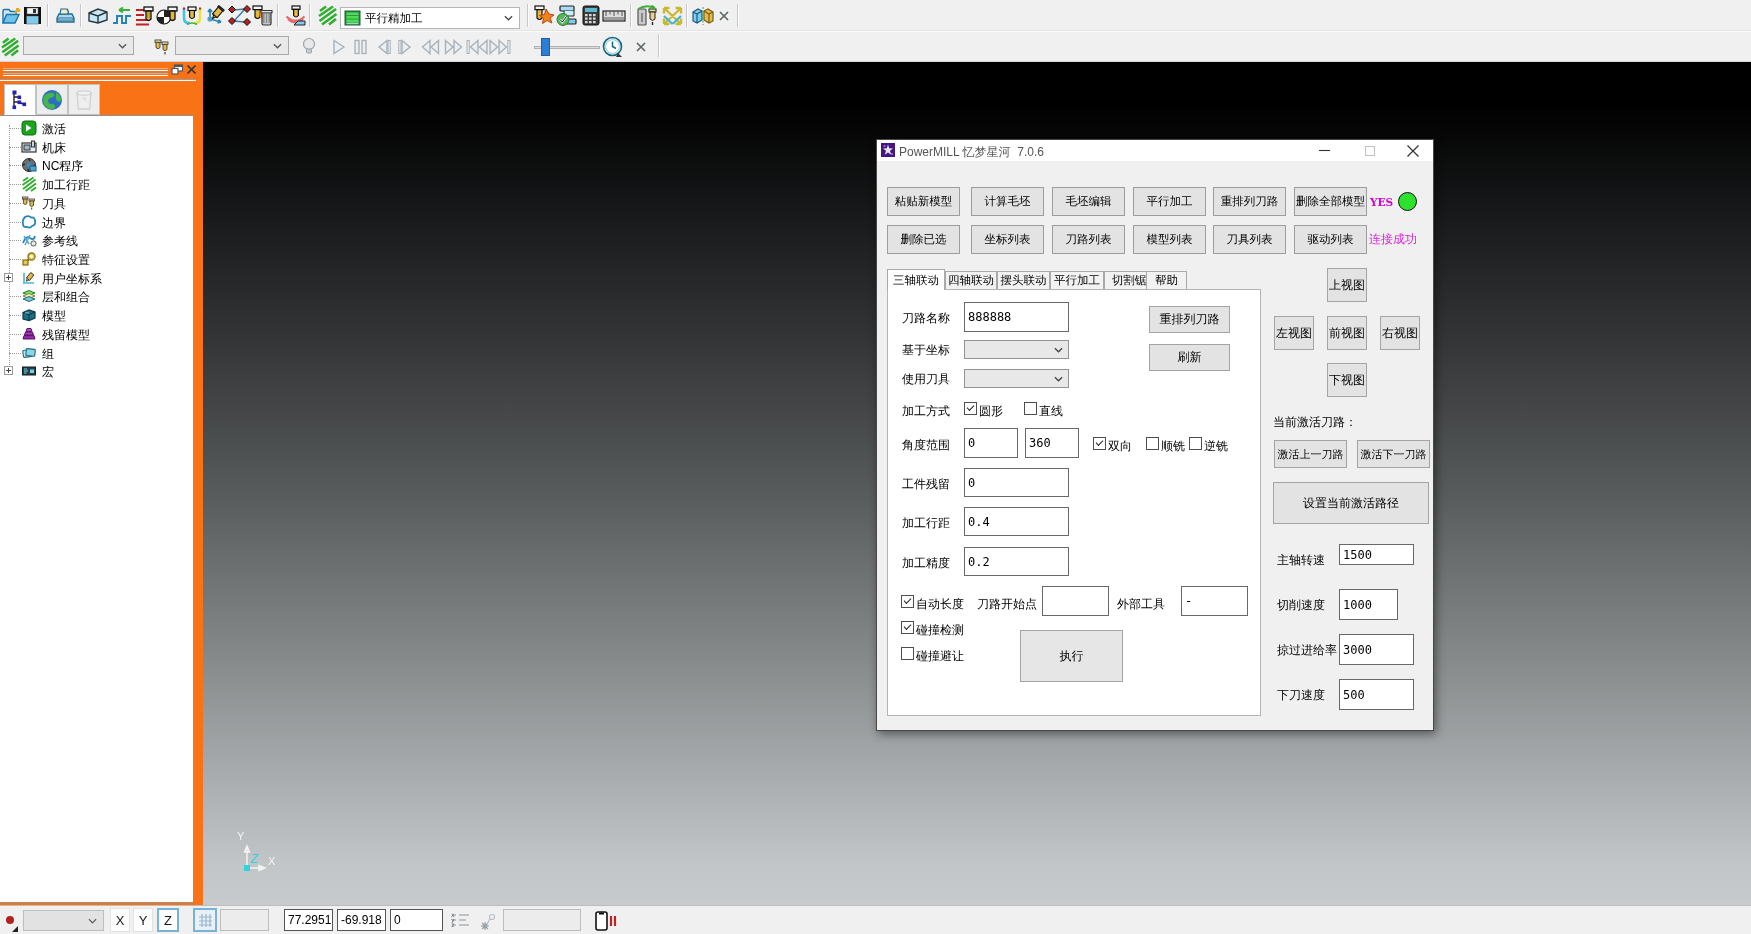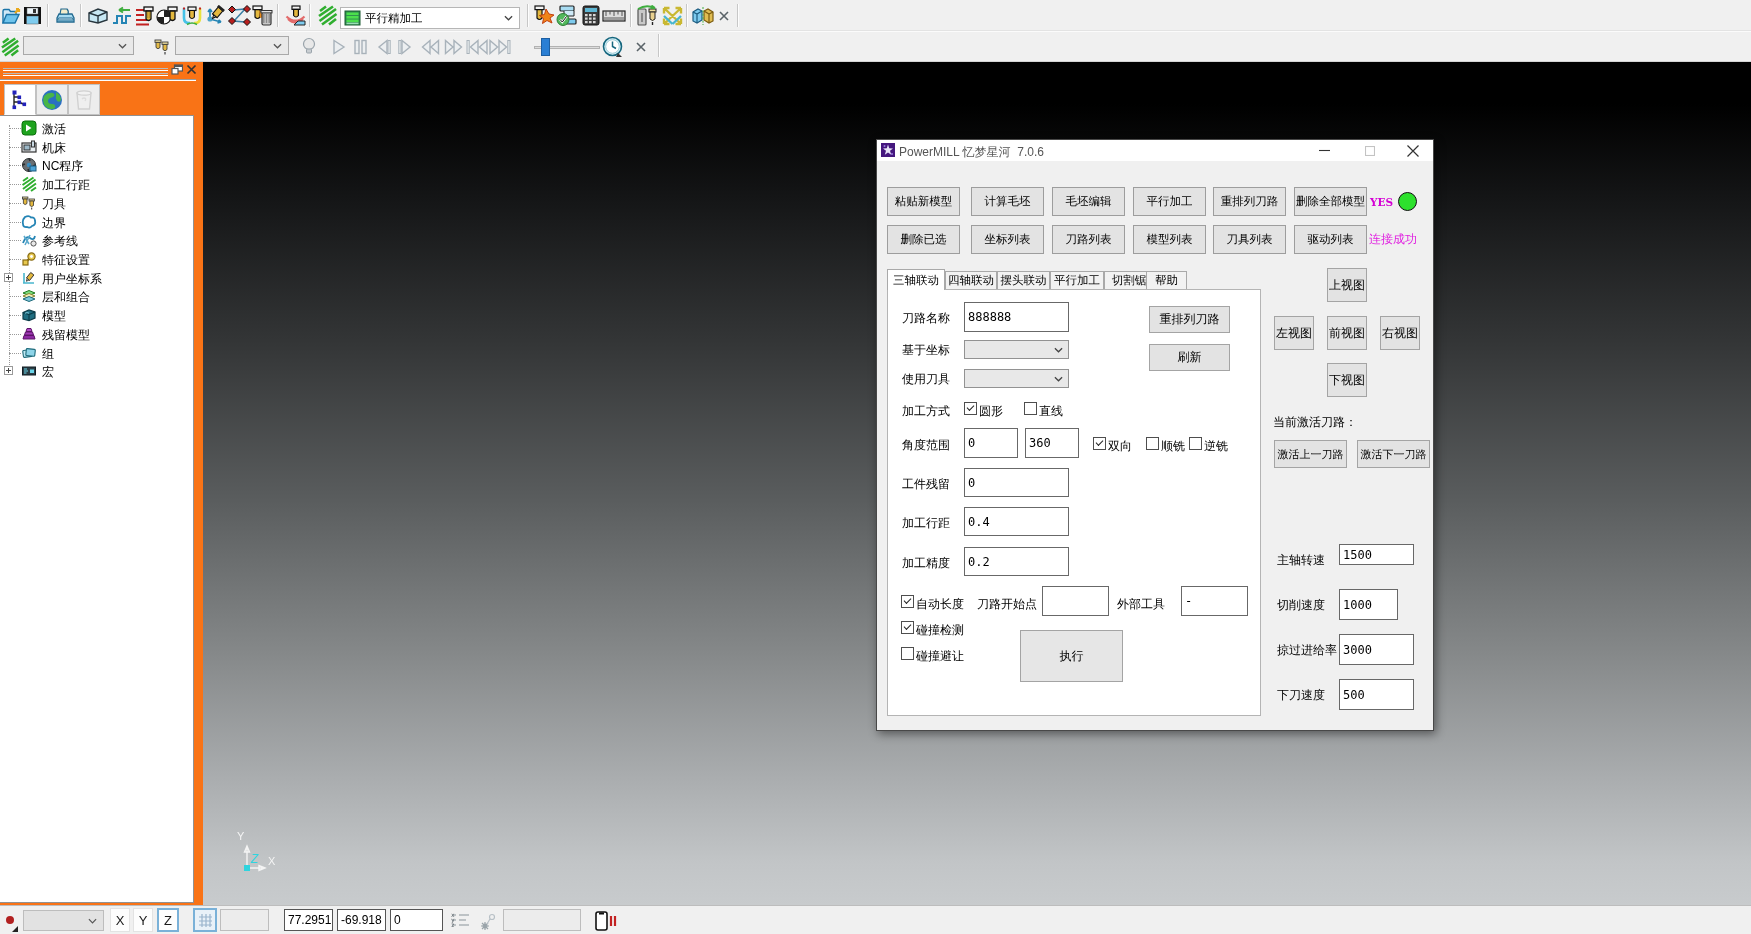--- a/index.html
+++ b/index.html
@@ -692,20 +692,21 @@
   </div>
 
   <button class="dbtn" style="left:450px; top:128px; width:40px; height:34px">上视图</button>
   <button class="dbtn" style="left:397px; top:176px; width:40px; height:34px">左视图</button>
   <button class="dbtn" style="left:450px; top:176px; width:40px; height:34px">前视图</button>
   <button class="dbtn" style="left:503px; top:176px; width:40px; height:34px">右视图</button>
   <button class="dbtn" style="left:450px; top:223px; width:40px; height:34px">下视图</button>
   <span class="flabel" style="left:396px; top:274px; position:absolute">当前激活刀路：</span>
   <button class="dbtn" style="left:397px; top:300px; width:73px; height:28px; font-size:11px">激活上一刀路</button>
   <button class="dbtn" style="left:480px; top:300px; width:73px; height:28px; font-size:11px">激活下一刀路</button>
+  <button class="dbtn" style="left:396px; top:342px; width:156px; height:42px">设置当前激活路径</button>
 
   <span class="flabel" style="left:400px; top:412px; position:absolute">主轴转速</span>
   <div class="finput" style="left:462px; top:404px; width:75px; height:21px; position:absolute">1500</div>
   <span class="flabel" style="left:400px; top:457px; position:absolute">切削速度</span>
   <div class="finput" style="left:462px; top:449px; width:59px; height:31px; position:absolute">1000</div>
   <span class="flabel" style="left:400px; top:502px; position:absolute">掠过进给率</span>
   <div class="finput" style="left:462px; top:494px; width:75px; height:31px; position:absolute">3000</div>
   <span class="flabel" style="left:400px; top:547px; position:absolute">下刀速度</span>
   <div class="finput" style="left:462px; top:539px; width:75px; height:31px; position:absolute">500</div>
 </div>

